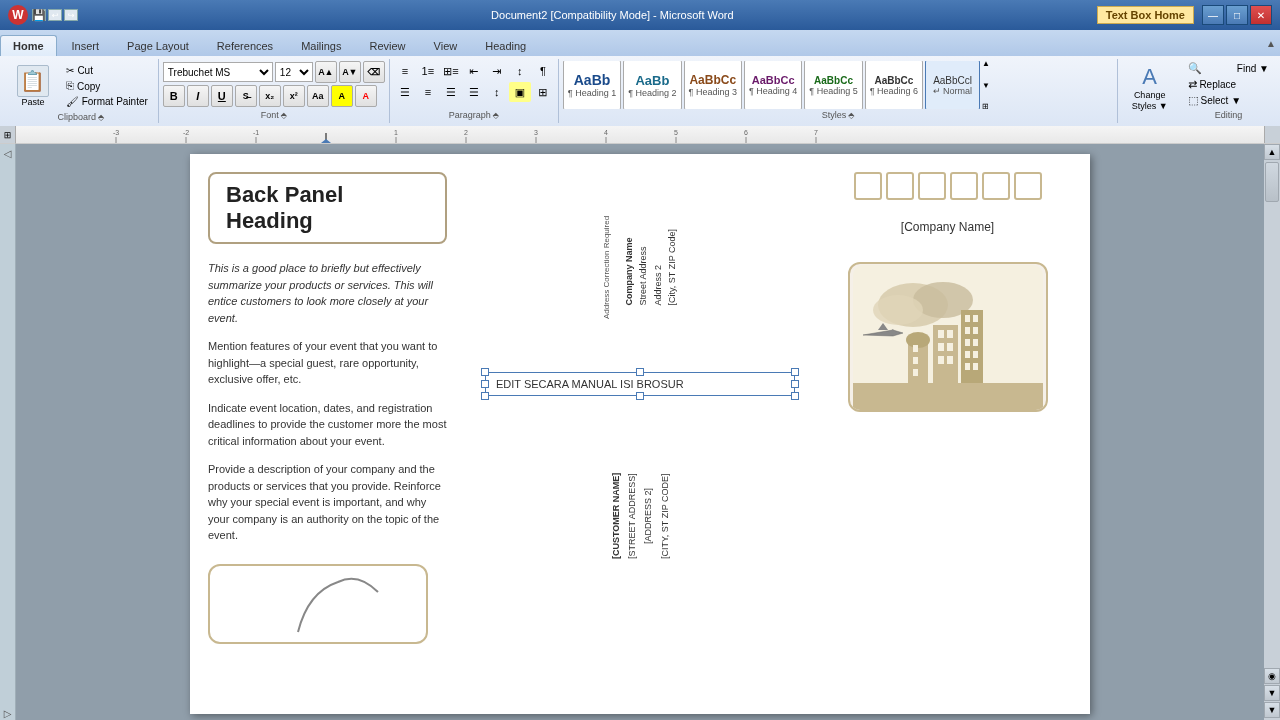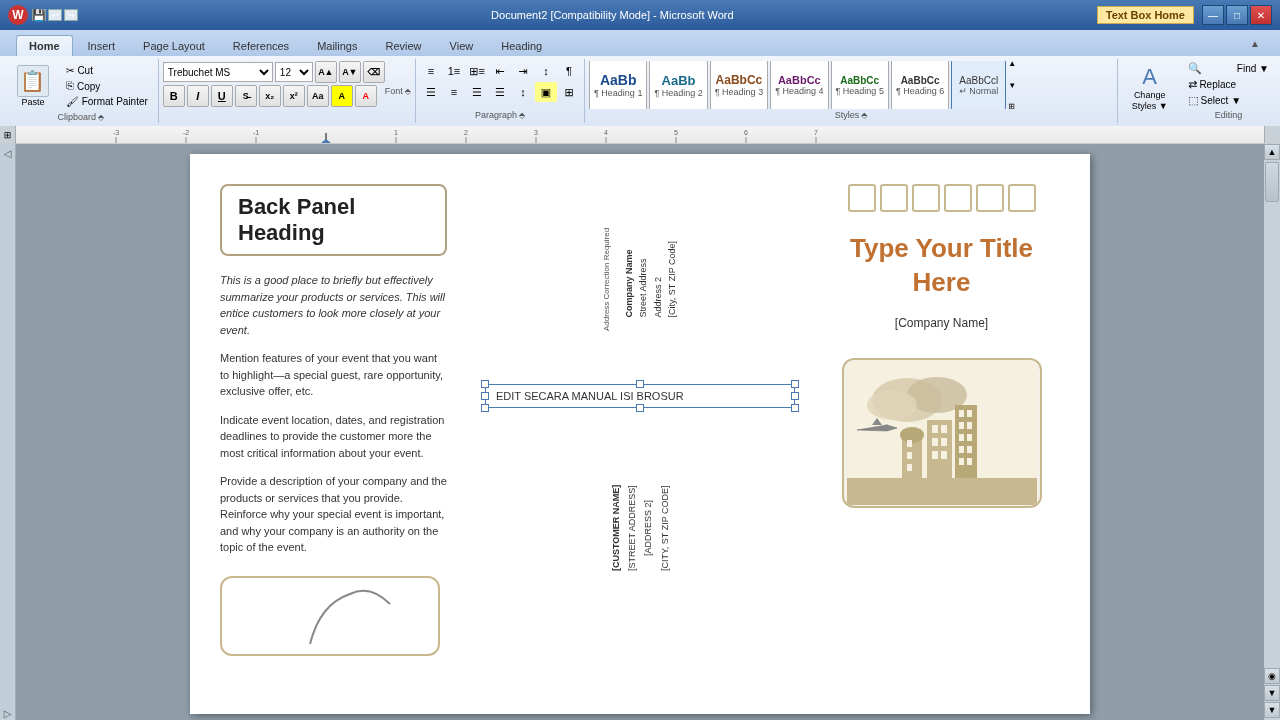--- a/index.html
+++ b/index.html
@@ -22,21 +22,21 @@
       background: linear-gradient(to bottom, #6a9fd0, #4a7ab5);
       border: 1px solid #1a4a7a;
       color: white;
       font-size: 10px;
       cursor: pointer;
       display: flex; align-items: center; justify-content: center;
     }
     .title-btn.close { background: linear-gradient(to bottom, #e05050, #c03030); }
     .ribbon-tabs {
       display: flex;
-      padding: 0 16px;
+      padding: 0 0;
       background: linear-gradient(to bottom, #c5d8f0, #b0c8e8);
       height: 26px;
       align-items: flex-end;
     }
     .ribbon-tab {
       padding: 4px 12px;
       font-size: 11px;
       cursor: pointer;
       border: 1px solid transparent;
       border-bottom: none;
@@ -208,21 +208,21 @@
       padding: 10px 0;
       background: #909eaa;
     }
 
     .page {
       width: 900px;
       min-height: 560px;
       margin: 0 auto;
       background: white;
       box-shadow: 2px 2px 8px rgba(0,0,0,0.4);
-      padding: 30px;
+      padding: 18px;
       display: grid;
       grid-template-columns: 1fr 1fr 1fr;
       gap: 28px;
       position: relative;
     }
 
     
     .left-col { padding-right: 10px; }
 
     .back-panel-heading {
@@ -430,21 +430,21 @@
           <span>Format Painter</span>
         </div>
       </div>
     </div>
     <div class="ribbon-group-label">
       <span>Clipboard</span>
       <span class="expand-arrow">⬘</span>
     </div>
   </div>
 
-  <div class="ribbon-group" style="flex-direction:row;min-width:155px;">
+  <div class="ribbon-group" style="flex-direction:column;min-width:155px;">
     <div style="flex:1;">
       <div class="font-controls-row">
         <select class="font-select">
           <option>Trebuchet MS</option>
         </select>
         <select class="font-size-select">
           <option>12</option>
         </select>
         <div class="fmt-btn" style="font-size:9px;">A▲</div>
         <div class="fmt-btn" style="font-size:9px;">A▼</div>
@@ -675,24 +675,20 @@
 
         <div class="placeholder-boxes">
           <div class="placeholder-box"></div>
           <div class="placeholder-box"></div>
           <div class="placeholder-box"></div>
           <div class="placeholder-box"></div>
           <div class="placeholder-box"></div>
           <div class="placeholder-box"></div>
         </div>
 
-        <div class="title-text">
-          <span>Type Your Title</span><br>
-          <span>Here</span>
-        </div>
 
         <div class="company-name">[Company Name]</div>
 
         <div class="right-bottom-box">
 
           <svg width="190" height="145" viewBox="0 0 190 145">
 
             <rect width="190" height="145" fill="#f5f0e0" rx="10" ry="10"></rect>
 
             <ellipse cx="60" cy="40" rx="35" ry="22" fill="#d4c8a8" opacity="0.8"></ellipse>

